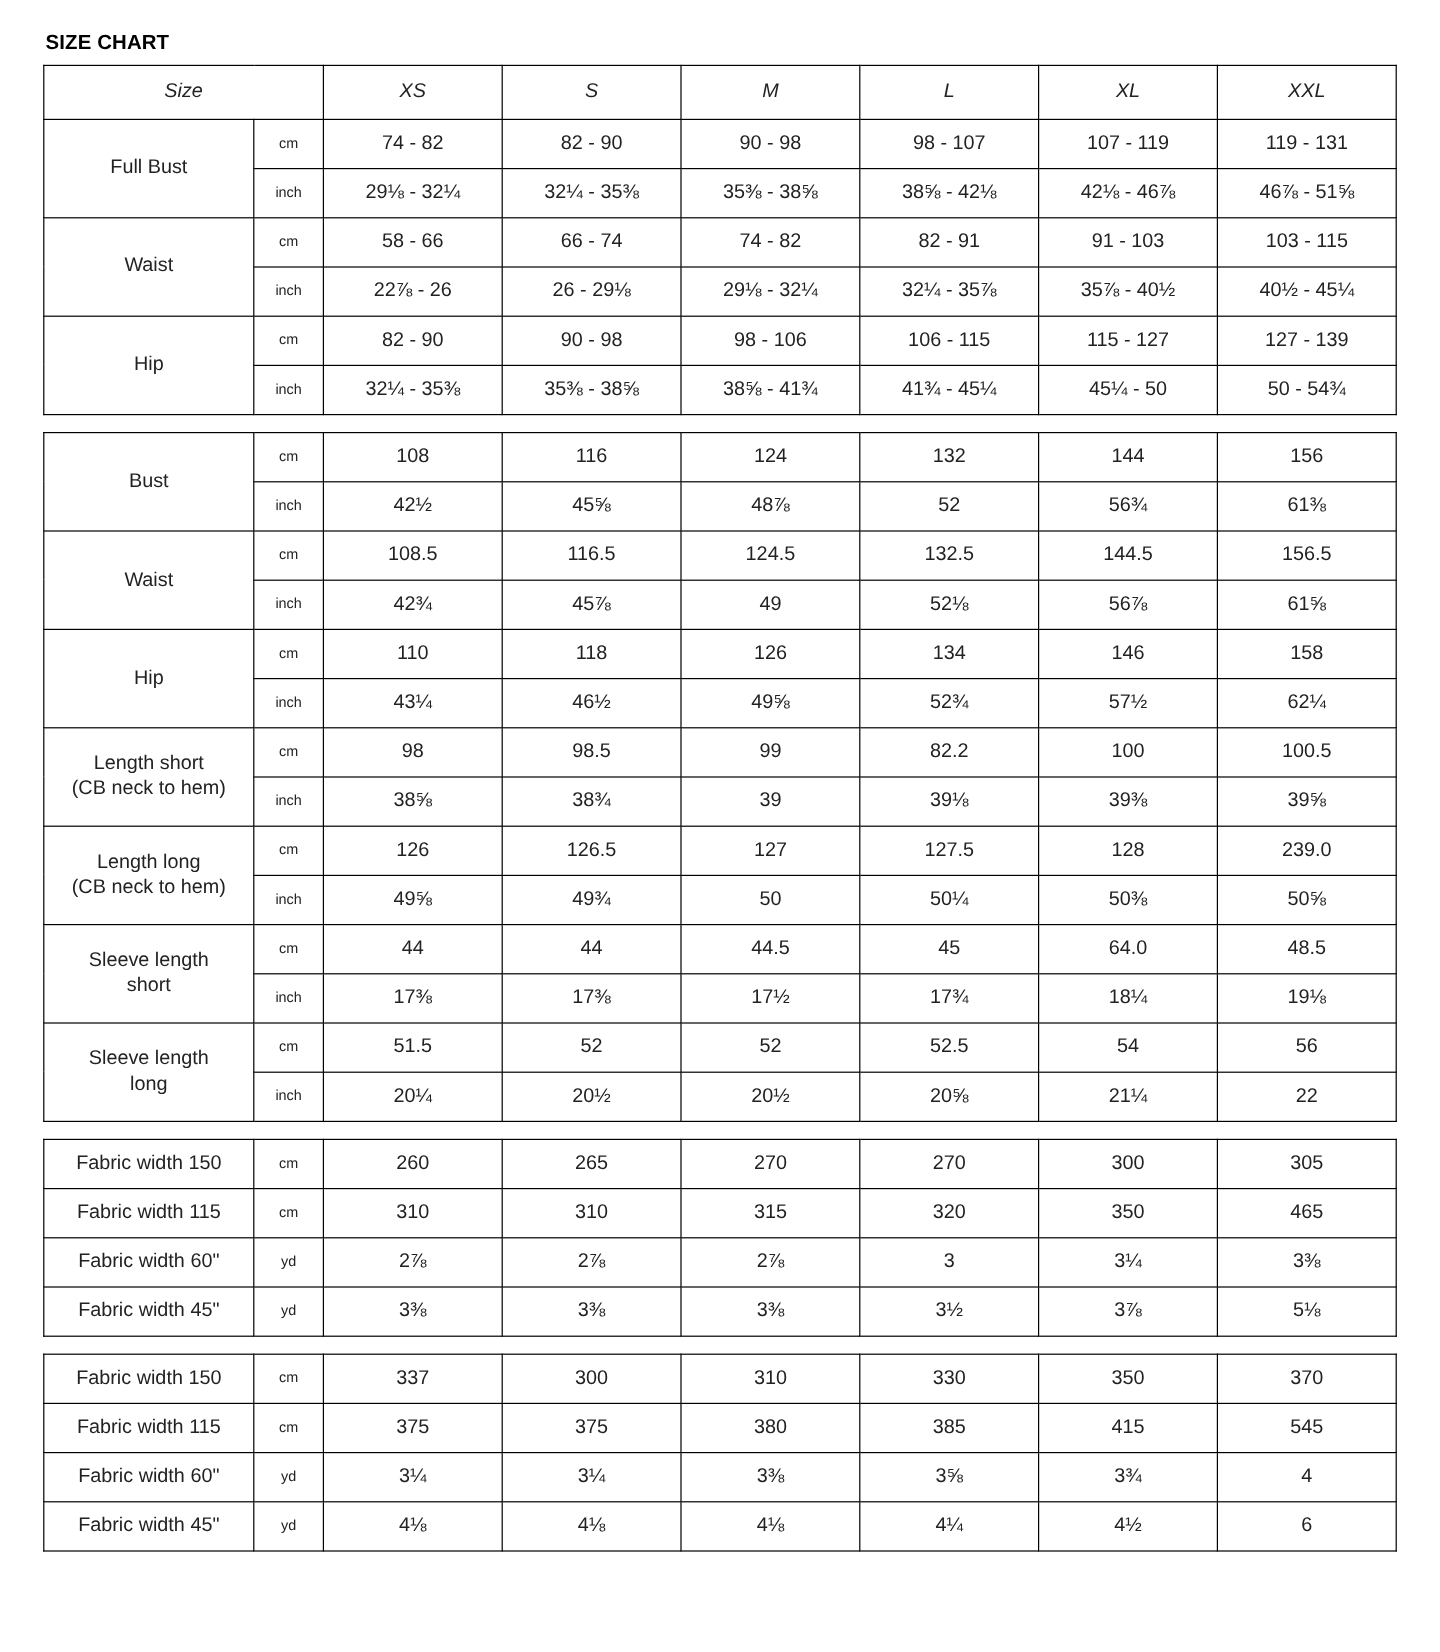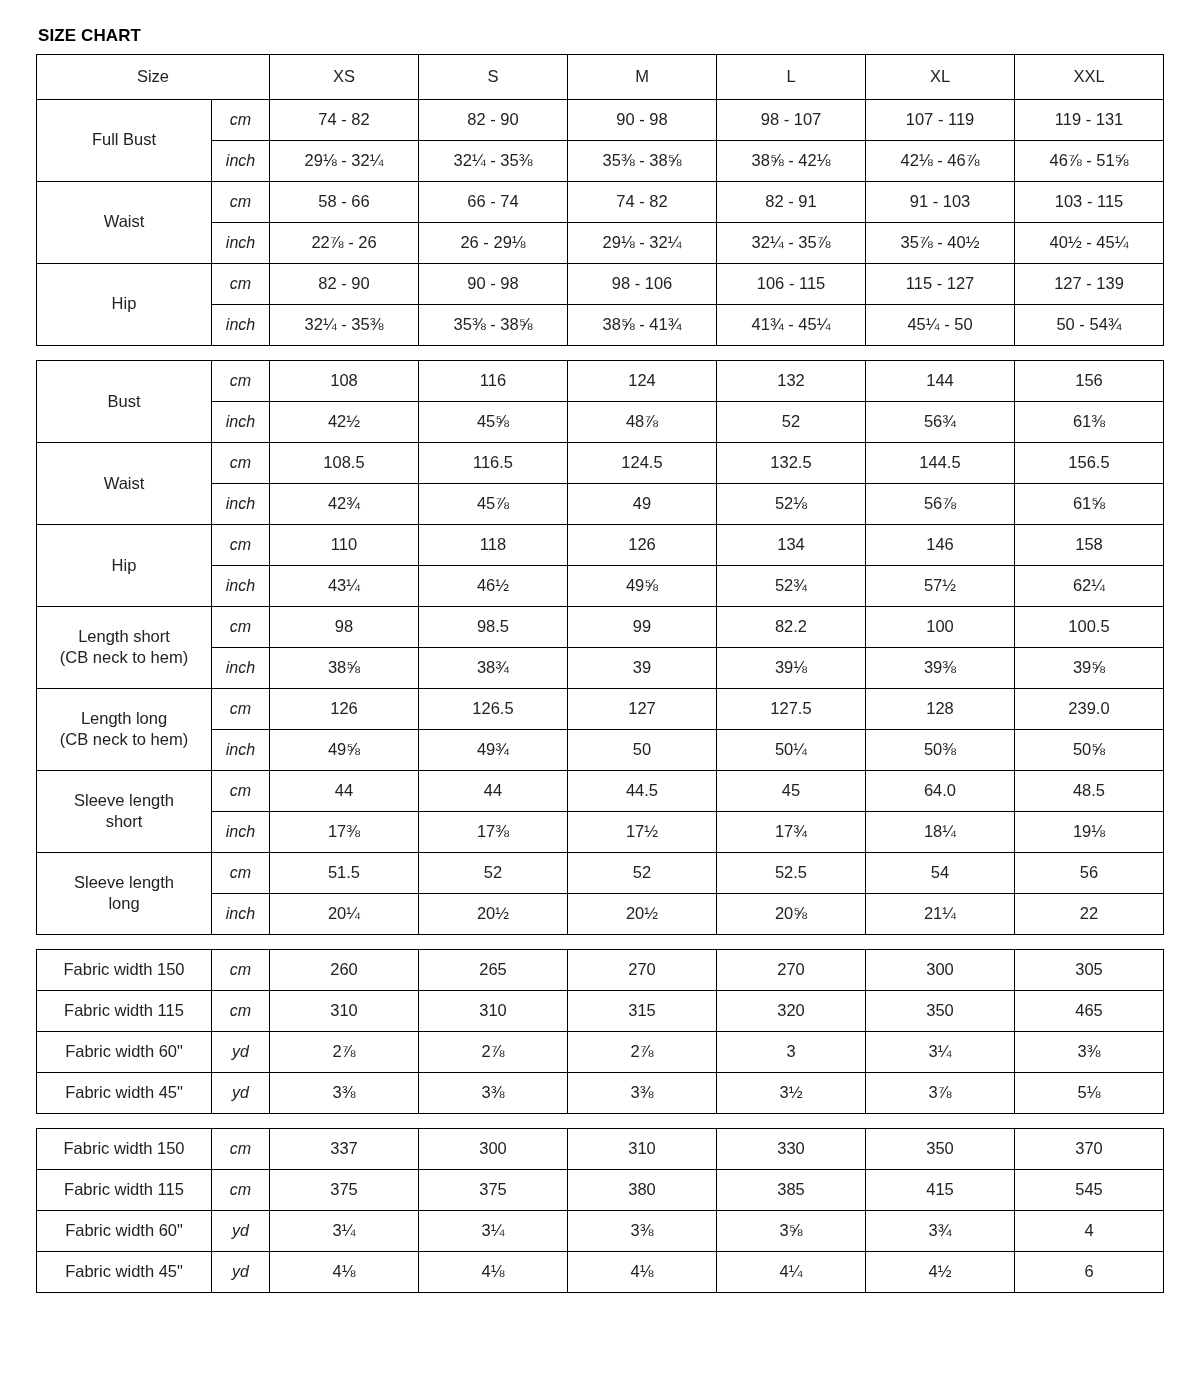--- a/index.html
+++ b/index.html
@@ -46,28 +46,28 @@
     border: 1.6px solid #000000;
     text-align: center;
     vertical-align: middle;
     font-weight: normal;
     padding: 0;
     height: 40px;
     line-height: 1.2;
   }
   table.sz th {
     height: 44px;
+    font-style: italic;
   }
   td.rowlabel, th.rowlabel {
     text-align: center;
     padding: 2px 4px;
   }
   td.unit {
-    font-size: 16px;
-    font-style: italic;
+    font-size: 12px;
   }
   .two-line {
     line-height: 1.25;
     display: block;
   }
   
   col.c-label  { width: 175px; }
   col.c-unit   { width: 58px;  }
   col.c-size   { width: 149px; }
   col.c-label2 { width: 175px; }

